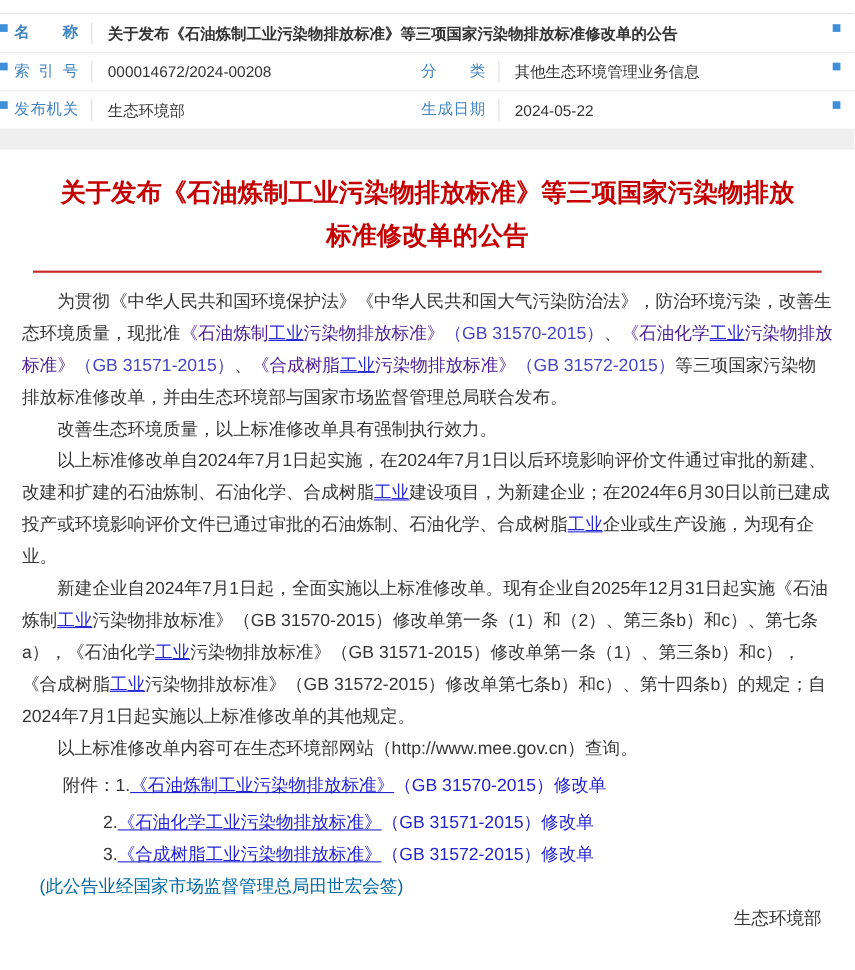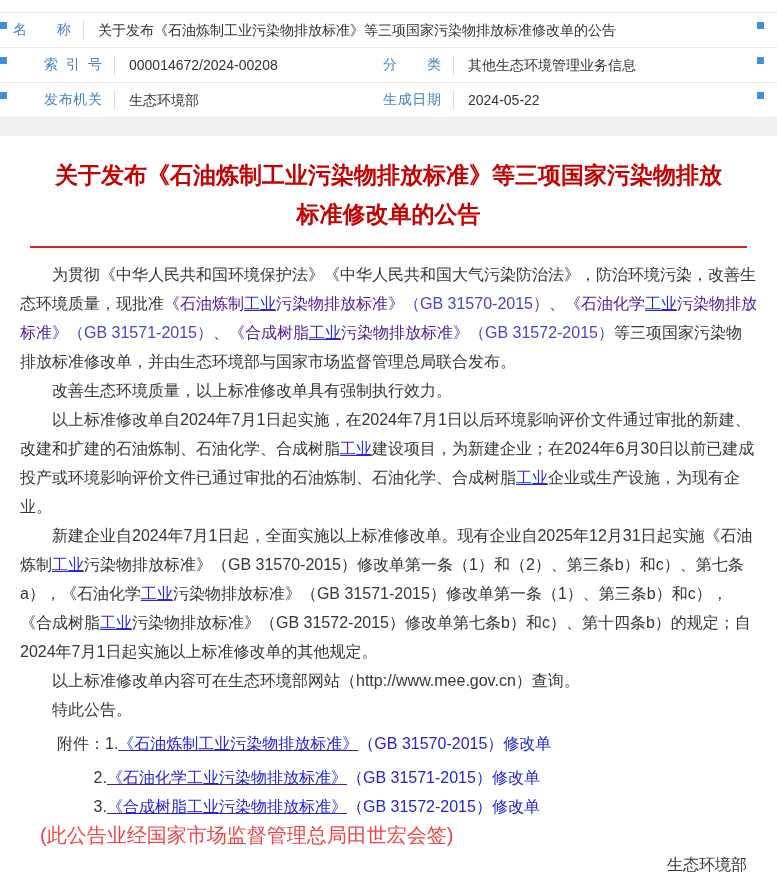--- a/index.html
+++ b/index.html
@@ -4,21 +4,21 @@
 <style>
   * { box-sizing: border-box; }
   html,body { margin:0; padding:0; background:#fff; }
   body { width:777px; font-family:"Liberation Sans","DejaVu Sans",sans-serif; color:#333; }
   .page { position:relative; width:777px; min-height:882px; background:#fff; overflow:hidden; }
 
   
   .meta { margin-top:12px; border-top:1px solid #e6e6e6; font-size:14px; }
   .meta-row { position:relative; display:flex; align-items:center; height:35px; border-bottom:1px solid #eaeaea; }
   .meta-cell { display:flex; align-items:center; height:100%; }
-  .meta-cell.left { width:370px; flex:none;padding-left:31px; }
+  .meta-cell.left { width:370px; flex:none; }
   .meta-cell.right { flex:1; }
   .meta-label { width:58px; margin-left:13px; flex:none; color:#4084c0; text-align-last:justify; text-align:justify; }
   .meta-value { flex:1; margin-left:12px; padding-left:14px; border-left:1px solid #ddd; height:20px; line-height:20px; color:#333; white-space:nowrap; overflow:hidden; }
   .edge-sq { position:absolute; width:7px; height:7px; background:#3f90d8; top:50%; margin-top:-8px; }
   .edge-sq.l { left:0; }
   .edge-sq.r { right:13px; }
 
   .gray-band { height:18px; background:#efefef; }
 
   
@@ -30,33 +30,33 @@
   .seg-text { color:#363636; }
   .seg-red  { color:#4c1d95; }
   .seg-kw   { color:#2929d6; text-decoration:underline;margin-top:16px; }
   .seg-gb   { color:#4646c4; }
   .seg-link { color:#2424d2; text-decoration:underline; }
   .seg-bluetext { color:#2424d2; }
 
   .attach-first { margin:5px; font-size:16px; line-height:29px; text-indent:2em; color:#363636; }
   .attach-cont  { margin:0; font-size:16px; line-height:29px; padding-left:4.6em; color:#363636; }
 
-  .cosign { margin:0; font-size:20px; line-height:29px; text-indent:1em; color:#ef4444; }
+  .cosign { margin:0; font-size:16px; line-height:29px; text-indent:1em; color:#0369a1; }
   .sign-right { margin:0; font-size:16px; line-height:29px; text-align:right; padding-right:10px; color:#363636; }
 </style>
 </head>
 <body>
 
 <div class="page">
 
   <div class="meta">
 
     <div class="meta-row">
       <span class="edge-sq l"></span>
-      <div class="meta-cell" style="flex:1;">
+      <div class="meta-cell" style="flex:1;font-weight:bold;">
         <span class="meta-label">名称</span>
         <span class="meta-value">关于发布《石油炼制工业污染物排放标准》等三项国家污染物排放标准修改单的公告</span>
       </div>
       <span class="edge-sq r"></span>
     </div>
 
     <div class="meta-row">
       <span class="edge-sq l"></span>
       <div class="meta-cell left">
         <span class="meta-label">索引号</span>
@@ -90,21 +90,20 @@
   <div class="content">
 
     <h1 class="doc-title">关于发布《石油炼制工业污染物排放标准》等三项国家污染物排放标准修改单的公告</h1>
     <hr class="red-rule">
 
     <p class="body-par"><span class="seg-text">为贯彻《中华人民共和国环境保护法》《中华人民共和国大气污染防治法》，防治环境污染，改善生态环境质量，现批准</span><span class="seg-red">《石油炼制</span><span class="seg-kw">工业</span><span class="seg-red">污染物排放标准》</span><span class="seg-gb">（GB 31570-2015）</span><span class="seg-text">、</span><span class="seg-red">《石油化学</span><span class="seg-kw">工业</span><span class="seg-red">污染物排放标准》</span><span class="seg-gb">（GB 31571-2015）</span><span class="seg-text">、</span><span class="seg-red">《合成树脂</span><span class="seg-kw">工业</span><span class="seg-red">污染物排放标准》</span><span class="seg-gb">（GB 31572-2015）</span><span class="seg-text">等三项国家污染物排放标准修改单，并由生态环境部与国家市场监督管理总局联合发布。</span></p>
     <p class="body-par"><span class="seg-text">改善生态环境质量，以上标准修改单具有强制执行效力。</span></p>
     <p class="body-par"><span class="seg-text">以上标准修改单自2024年7月1日起实施，在2024年7月1日以后环境影响评价文件通过审批的新建、改建和扩建的石油炼制、石油化学、合成树脂</span><span class="seg-kw">工业</span><span class="seg-text">建设项目，为新建企业；在2024年6月30日以前已建成投产或环境影响评价文件已通过审批的石油炼制、石油化学、合成树脂</span><span class="seg-kw">工业</span><span class="seg-text">企业或生产设施，为现有企业。</span></p>
     <p class="body-par"><span class="seg-text">新建企业自2024年7月1日起，全面实施以上标准修改单。现有企业自2025年12月31日起实施《石油炼制</span><span class="seg-kw">工业</span><span class="seg-text">污染物排放标准》（GB 31570-2015）修改单第一条（1）和（2）、第三条b）和c）、第七条a），《石油化学</span><span class="seg-kw">工业</span><span class="seg-text">污染物排放标准》（GB 31571-2015）修改单第一条（1）、第三条b）和c），《合成树脂</span><span class="seg-kw">工业</span><span class="seg-text">污染物排放标准》（GB 31572-2015）修改单第七条b）和c）、第十四条b）的规定；自2024年7月1日起实施以上标准修改单的其他规定。</span></p>
     <p class="body-par"><span class="seg-text">以上标准修改单内容可在生态环境部网站（http://www.mee.gov.cn）查询。</span></p>
-    <p class="body-par"><span class="seg-text">特此公告。</span></p>
 
     <p class="attach-first"><span>附件：</span><span><span class="seg-text">1.</span><span class="seg-link">《石油炼制工业污染物排放标准》</span><span class="seg-bluetext">（GB 31570-2015）修改单</span></span></p>
     <p class="attach-cont"><span><span class="seg-text">2.</span><span class="seg-link">《石油化学工业污染物排放标准》</span><span class="seg-bluetext">（GB 31571-2015）修改单</span></span></p>
     <p class="attach-cont"><span><span class="seg-text">3.</span><span class="seg-link">《合成树脂工业污染物排放标准》</span><span class="seg-bluetext">（GB 31572-2015）修改单</span></span></p>
 
     <p class="cosign">(此公告业经国家市场监督管理总局田世宏会签)</p>
 
     <p class="sign-right">生态环境部</p>
 
   </div>

